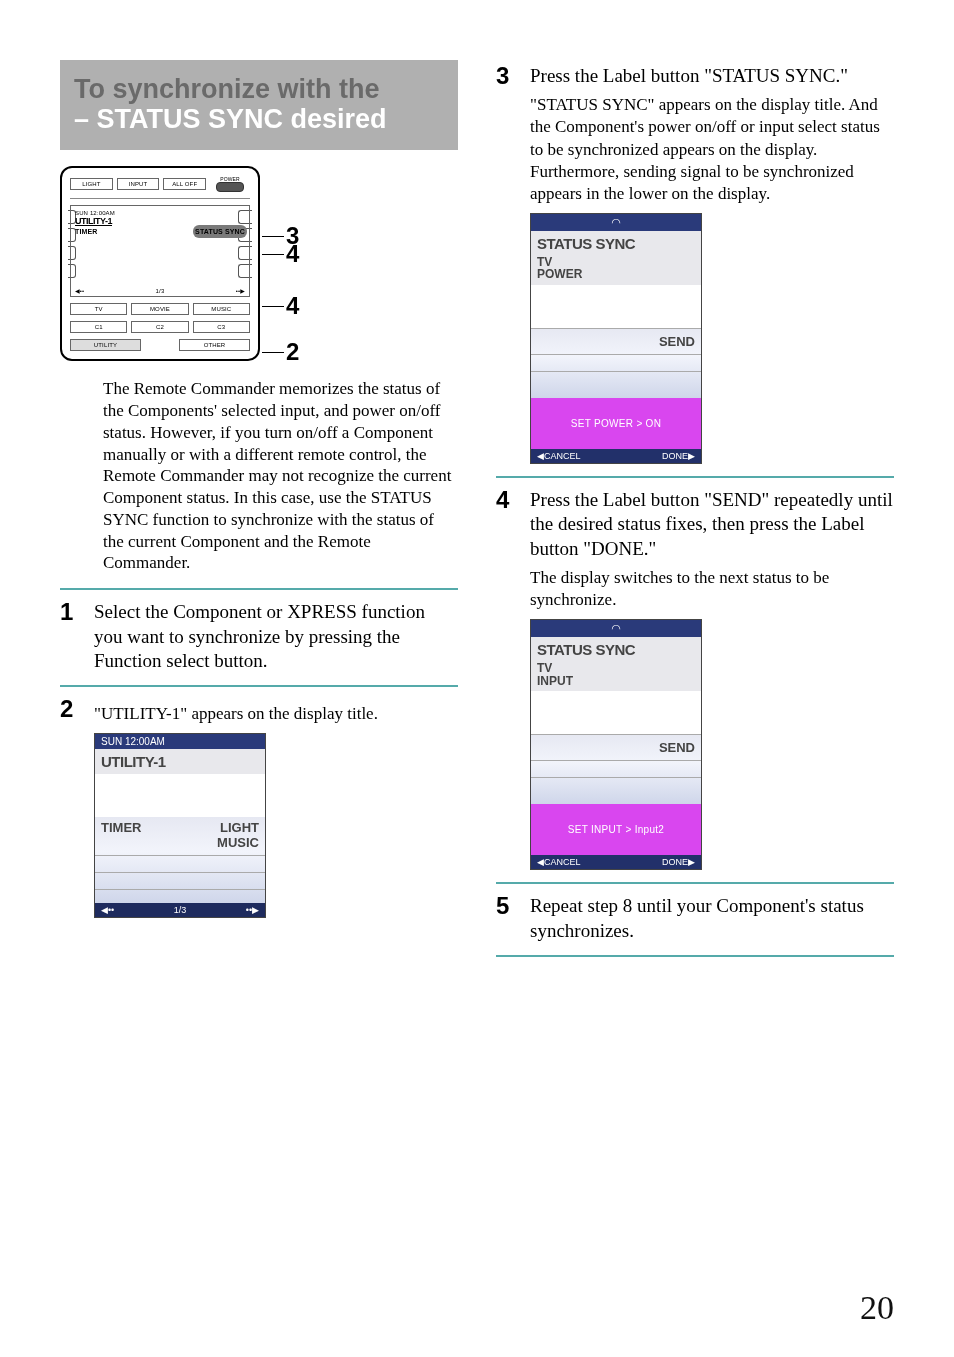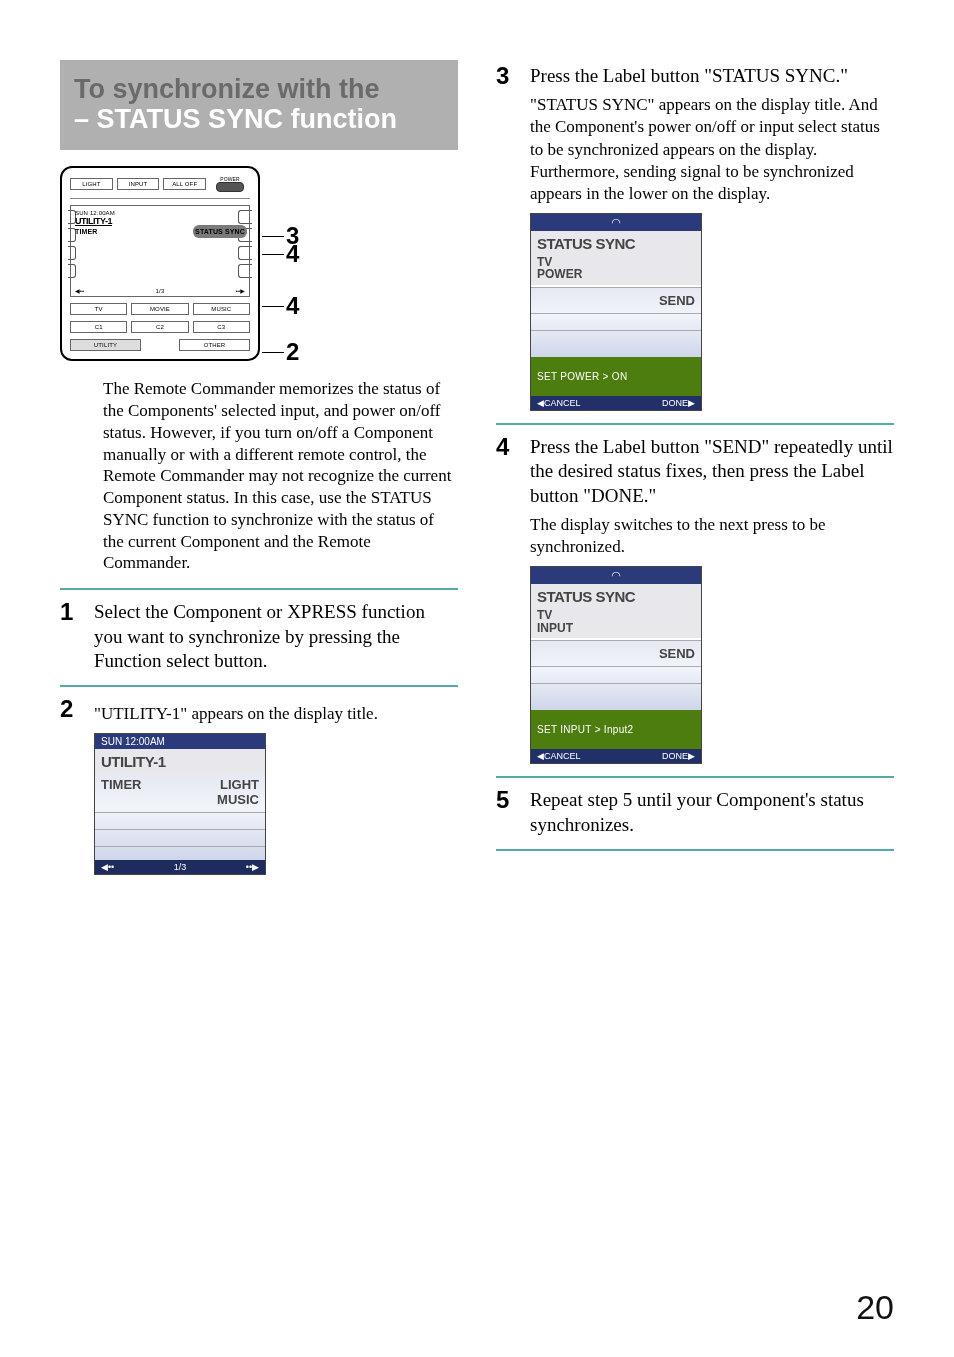--- a/index.html
+++ b/index.html
@@ -140,65 +140,66 @@
     font-size: 15px; font-weight: 900; color:#444; letter-spacing:-0.5px;
   }
   .lcd .sub2 {
     background: #e8e8ec; padding: 0 6px 4px 6px;
     font-size: 12px; font-weight: 900; color:#444; line-height:1.05;
   }
   .lcd .mid {
     height: 86px;
     background: linear-gradient(180deg, #e6e8f2 0%, #f2f4fb 40%, #cfd6ea 100%);
     position: relative;
+    margin-top: 43px;
   }
   .lcd .mid .row {
     display:flex; padding: 3px 6px;
     font-size: 13px; font-weight: 900; color:#444;
     justify-content: space-between;
   }
   .lcd .mid .send { justify-content: flex-end; }
   .lcd .mid .div { height:1px; background:#aaa; margin: 2px 0; }
   .lcd .bottom-blue {
-    background:#4d7c0f; color:#fff; font-size:10px;
-    padding: 14px 6px; letter-spacing:0.3px;
+    background:#d946ef; color:#fff; font-size:10px;
+    padding: 20px 6px; letter-spacing:0.3px;text-align:center;
   }
   .lcd .foot-blue {
     background:#22306a; color:#fff; font-size:9px;
     padding: 2px 6px; display:flex; justify-content:space-between;
   }
   .lcd .paging {
     background:#1e2b5e; color:#fff; font-size:9px;
     padding: 2px 6px; display:flex; justify-content:space-between;
   }
 
   .wifi { font-size:11px; }
 
   
   .pnum {
     position: absolute;
     bottom: 30px; right: 60px;
-    font-family: Liberation Sans, sans-serif;
+    font-family: Liberation Serif, serif;
     font-size: 34px; font-weight: 300;
     color: #111;
   }
 
   
   .ruletop { border-top: 2px solid #5aa; }
 
 </style>
 </head>
 <body>
 
 <div class="page">
 
   <div class="col">
     <div class="title-box">
       <div class="ln">To synchronize with the</div>
-      <div class="ln white">– STATUS SYNC function</div>
+      <div class="ln white">– STATUS SYNC desired</div>
     </div>
 
     <div class="remote-wrap">
       <div class="remote">
         <div class="toprow">
           <div class="tbtn">LIGHT</div>
           <div class="tbtn">INPUT</div>
           <div class="tbtn">ALL OFF</div>
           <div class="pw">
             <div class="lbl">POWER</div>
@@ -333,21 +334,21 @@
             <span>DONE▶</span>
           </div>
         </div>
       </div>
     </div>
 
     <div class="step">
       <div class="num">4</div>
       <div class="txt">
         <div class="lead">Press the Label button "SEND" repeatedly until the desired status fixes, then press the Label button "DONE."</div>
-        <div class="sub">The display switches to the next press to be synchronized.</div>
+        <div class="sub">The display switches to the next status to be synchronize.</div>
 
         <div class="lcd">
           <div class="bar-blue" style="justify-content:center;">
             <span class="wifi">◠</span>
           </div>
           <div class="title2">STATUS SYNC</div>
           <div class="sub2">
             <span>TV</span><br>
             <span>INPUT</span>
           </div>
@@ -364,20 +365,20 @@
             <span>◀CANCEL</span>
             <span>DONE▶</span>
           </div>
         </div>
       </div>
     </div>
 
     <div class="step">
       <div class="num">5</div>
       <div class="txt">
-        <div class="lead">Repeat step 5 until your Component's status synchronizes.</div>
+        <div class="lead">Repeat step 8 until your Component's status synchronizes.</div>
       </div>
     </div>
     <div class="ruletop" style="height:0;"></div>
   </div>
 </div>
 
 <div class="pnum">20</div>
 
 </body></html>

